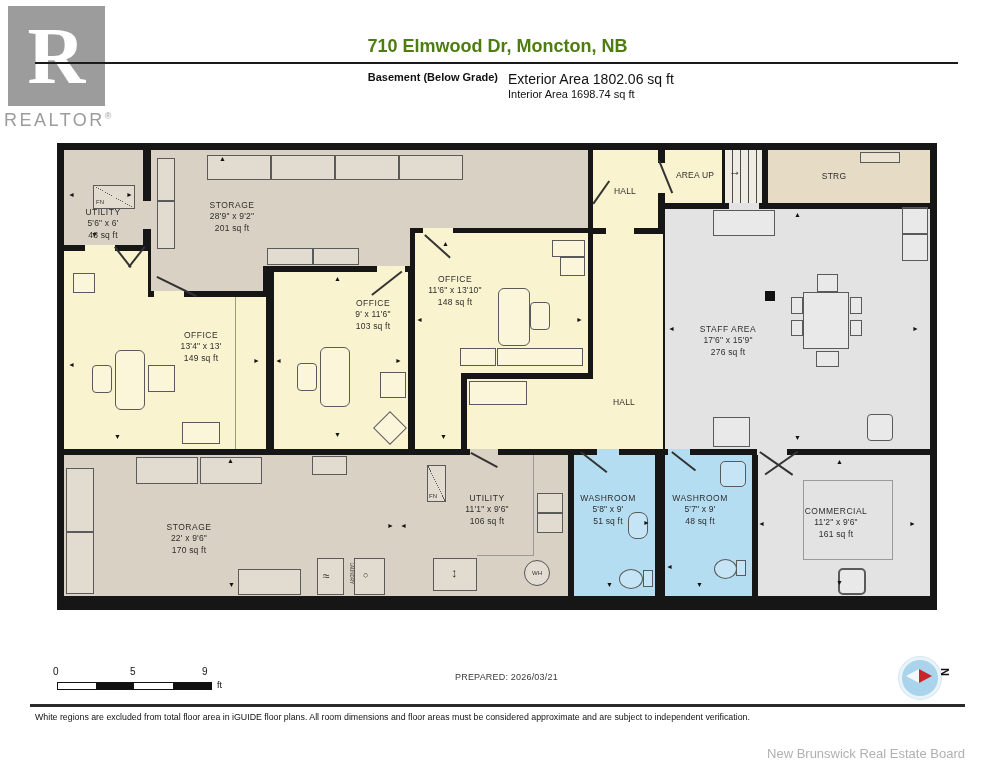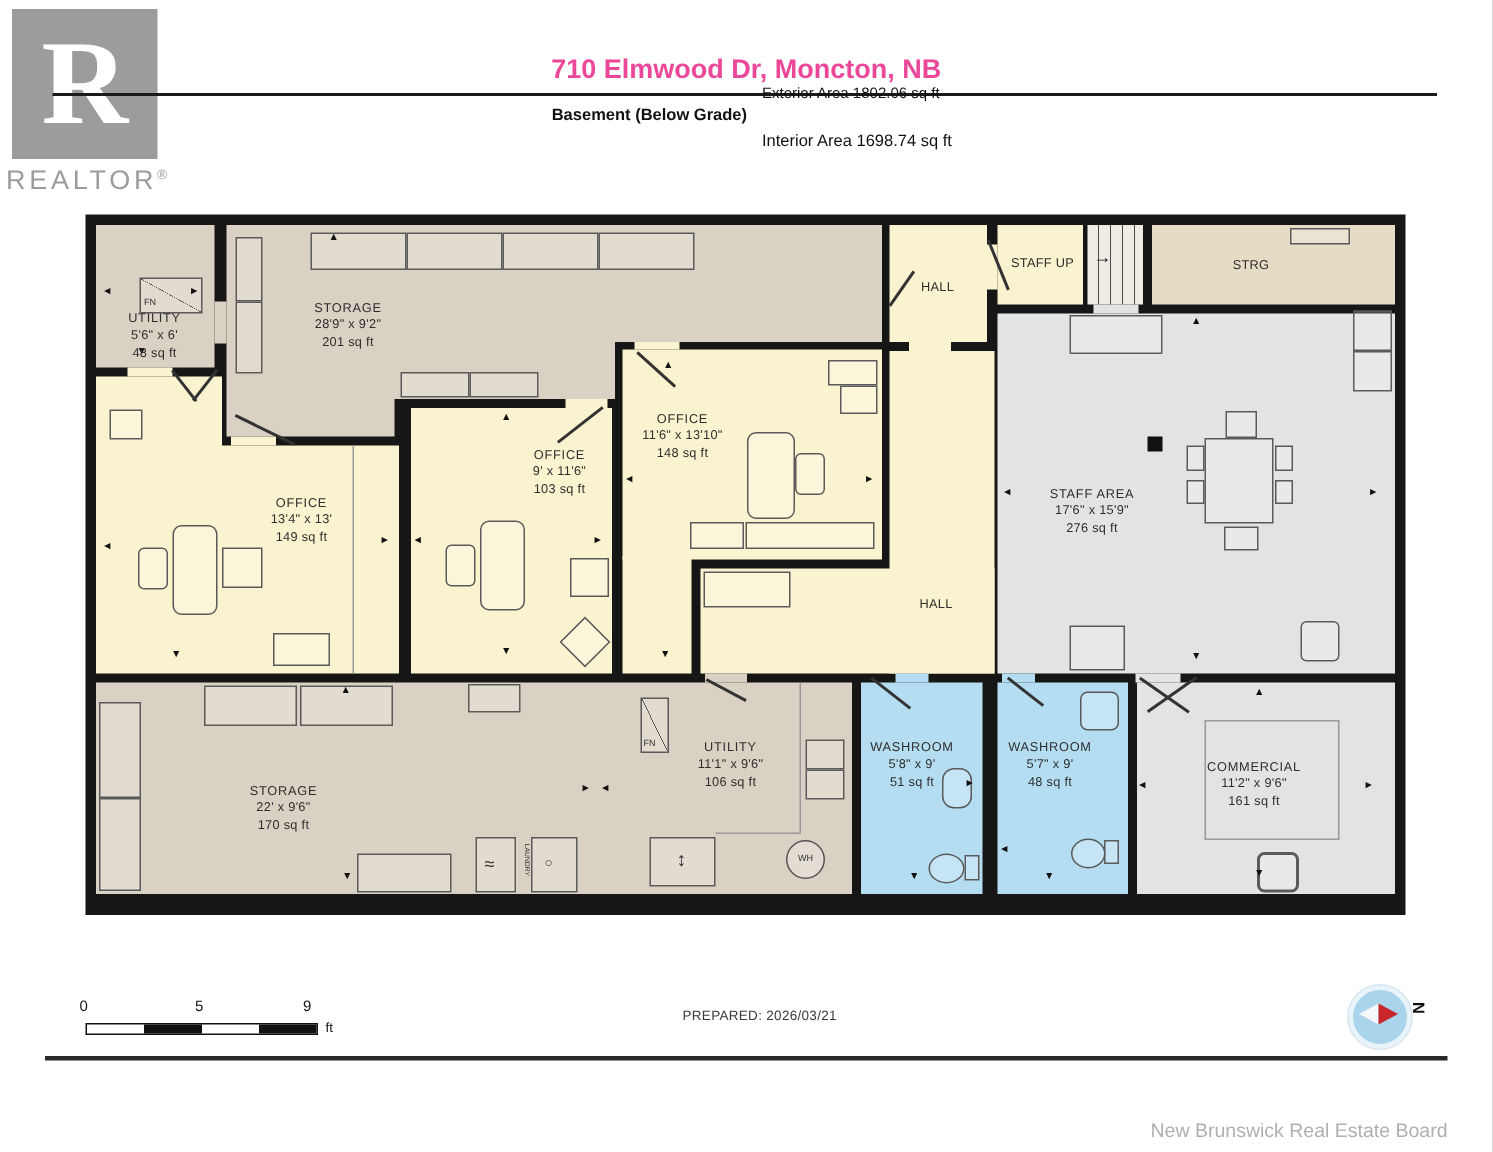--- a/index.html
+++ b/index.html
@@ -6,23 +6,23 @@
   .page{position:relative;width:995px;height:768px;background:#fff;overflow:hidden;
         font-family:"Liberation Sans",sans-serif;}
 
   
   .logo-box{position:absolute;left:8px;top:6px;width:97px;height:100px;background:#9c9c9c;
             display:flex;align-items:center;justify-content:center;}
   .logo-letter{font-family:"Liberation Serif",serif;font-size:80px;font-weight:bold;color:#fff;line-height:1;}
   .logo-text{position:absolute;left:4px;top:110px;font-size:18px;color:#9c9c9c;letter-spacing:2.5px;}
   .logo-text sup{font-size:9px;}
   .title-rule{position:absolute;left:35px;top:62px;width:923px;height:2px;background:#1a1a1a;}
-  .page-title{position:absolute;left:0;right:0;top:36px;text-align:center;font-size:18px;font-weight:bold;color:#ec4899;}
+  .page-title{position:absolute;left:0;right:0;top:36px;text-align:center;font-size:18px;font-weight:bold;color:#4d7c0f;}
   .floor-label{position:absolute;left:300px;top:71px;width:198px;text-align:right;font-size:11px;font-weight:bold;color:#111;}
-  .area-line1{position:absolute;left:508px;top:57px;font-size:10px;color:#111;}
+  .area-line1{position:absolute;left:508px;top:71px;font-size:14px;color:#111;}
   .area-line2{position:absolute;left:508px;top:88px;font-size:11px;color:#111;}
 
   
   .plan{position:absolute;left:57px;top:143px;width:880px;height:467px;background:#161616;}
   .r{position:absolute;}
   .tan{background:#d9d1c3;} .tan2{background:#e6dcc6;} .yel{background:#faf3cf;}
   .gry{background:#e3e3e3;} .blu{background:#b5ddf2;}
   .gap{position:absolute;}
   .furn{position:absolute;border:1px solid #5a5a5a;background:rgba(255,255,255,.22);box-sizing:border-box;}
   .outline{position:absolute;border:1px solid #9a9a9a;box-sizing:border-box;}
@@ -282,31 +282,32 @@
       <div class="nm">WASHROOM</div>
       <div>5'7" x 9'</div>
       <div>48 sq ft</div>
     </div>
     <div class="rlabel" style="left:779px;top:380px">
       <div class="nm">COMMERCIAL</div>
       <div>11'2" x 9'6"</div>
       <div>161 sq ft</div>
     </div>
     <div class="rlabel" style="left:568px;top:49px">HALL</div>
-    <div class="rlabel" style="left:638px;top:33px">STAFF UP</div>
+    <div class="rlabel" style="left:638px;top:33px">AREA UP</div>
     <div class="rlabel" style="left:777px;top:34px">STRG</div>
     <div class="rlabel" style="left:567px;top:260px">HALL</div>
   </div>
 
   <span class="scale-num" style="left:53px;top:666px">0</span>
   <span class="scale-num" style="left:130px;top:666px">5</span>
   <span class="scale-num" style="left:202px;top:666px">9</span>
   <div class="scale-bar"></div>
   <span class="scale-unit">ft</span>
   <div class="prepared">PREPARED: 2026/03/21</div>
   <div class="compass">
     <div class="tri-white"></div>
     <div class="tri-red"></div>
   </div>
   <span class="compass-n">N</span>
   <div class="footer-rule"></div>
+  <div class="disclaimer">White regions are excluded from total floor area in iGUIDE floor plans. All room dimensions and floor areas must be considered approximate and are subject to independent verification.</div>
   <div class="attribution">New Brunswick Real Estate Board</div>
 </div>
 
 </body></html>

